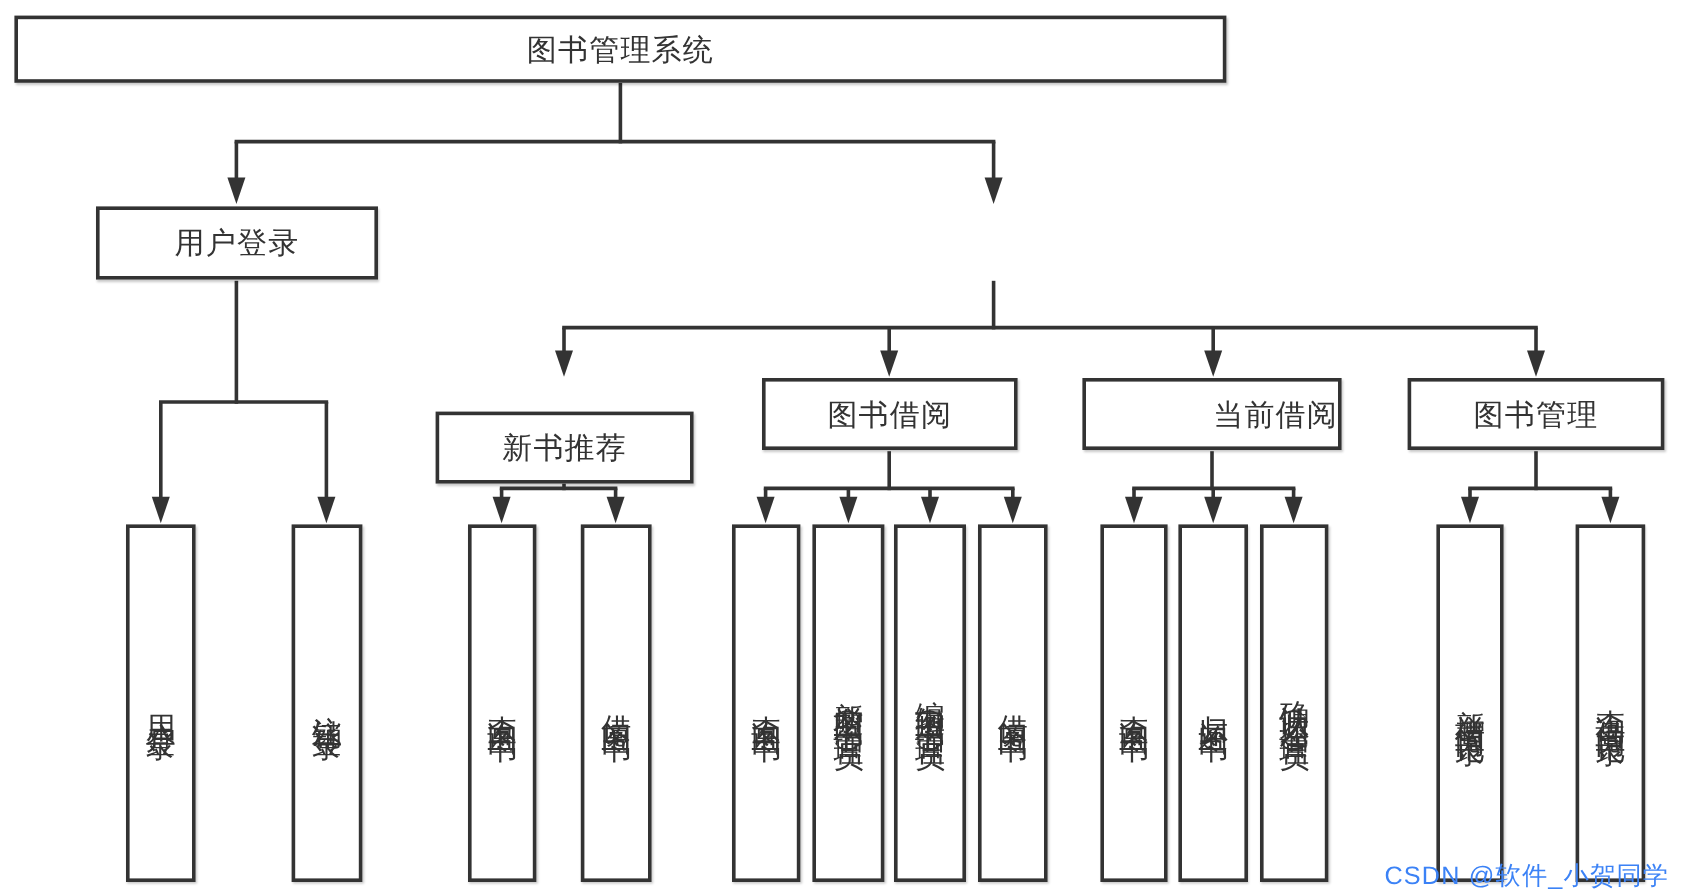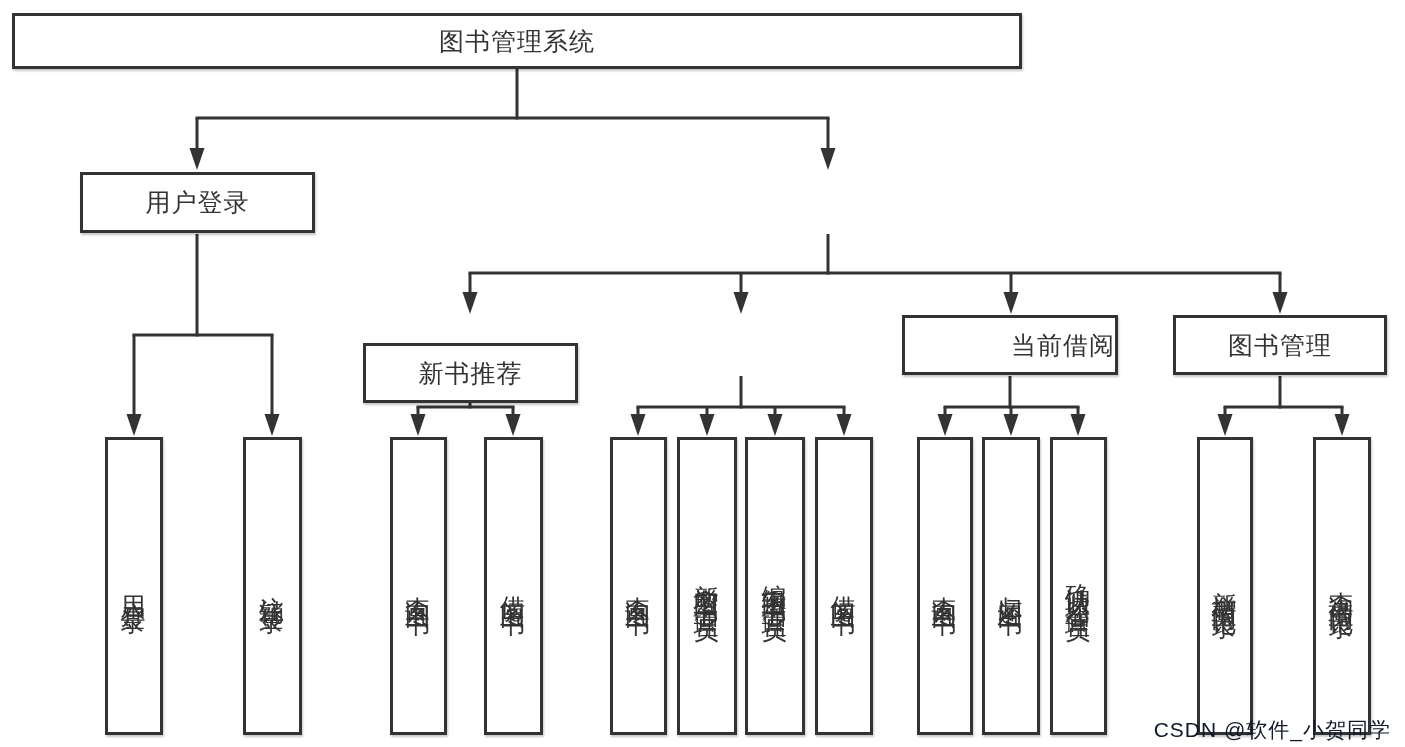--- a/index.html
+++ b/index.html
@@ -35,21 +35,21 @@
     writing-mode:vertical-rl;
     font-size:25px;
     letter-spacing:5px;
     white-space:nowrap;
     color:#333333;
   }
   .watermark{
     position:absolute;
     right:14px;bottom:3px;
     font-size:21px;
-    color:#0f172a;
+    color:#3b82f6;
     letter-spacing:1px;
     z-index:3;
     white-space:nowrap;
   }
 </style>
 </head>
 <body>
 
 <div class="canvas">
 
@@ -123,20 +123,23 @@
     <span class="hlabel">图书管理系统</span>
   </div>
 
   <div class="node" style="left:80px;top:172px;width:235px;height:61px;">
     <span class="hlabel">用户登录</span>
   </div>
 
   <div class="node" style="left:363px;top:315px;width:215px;height:60px;margin-top:28px;">
     <span class="hlabel">新书推荐</span>
   </div>
+  <div class="node" style="left:635px;top:315px;width:213px;height:60px;">
+    <span class="hlabel">图书借阅</span>
+  </div>
   <div class="node" style="left:902px;top:315px;width:216px;height:60px;justify-content:flex-end;">
     <span class="hlabel">当前借阅</span>
   </div>
   <div class="node" style="left:1173px;top:315px;width:214px;height:60px;">
     <span class="hlabel">图书管理</span>
   </div>
 
   <div class="node" style="left:105px;top:437px;width:58px;height:298px;">
     <span class="vlabel">用户登录</span>
   </div>

